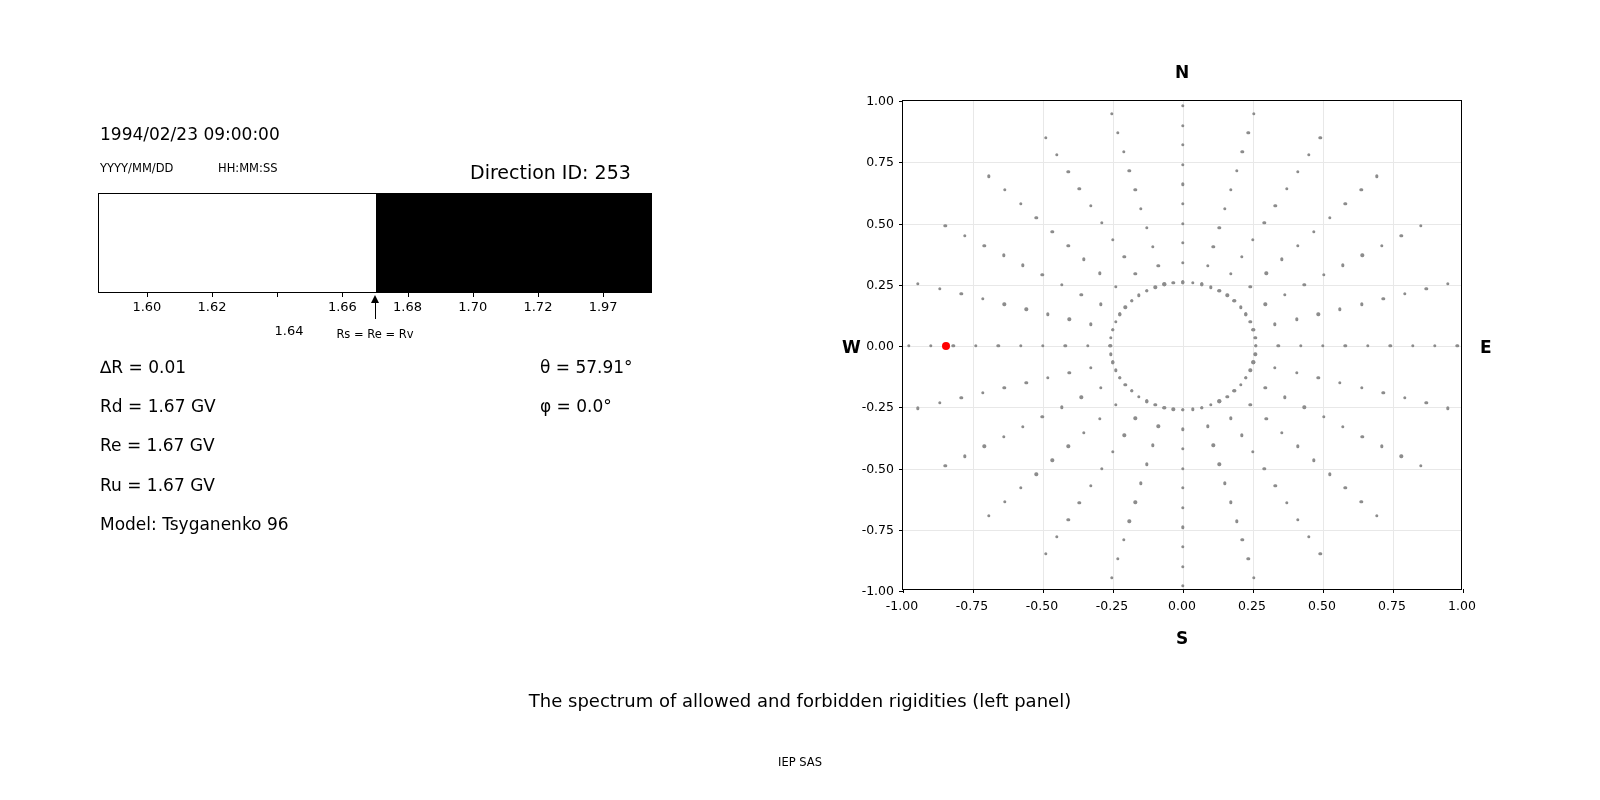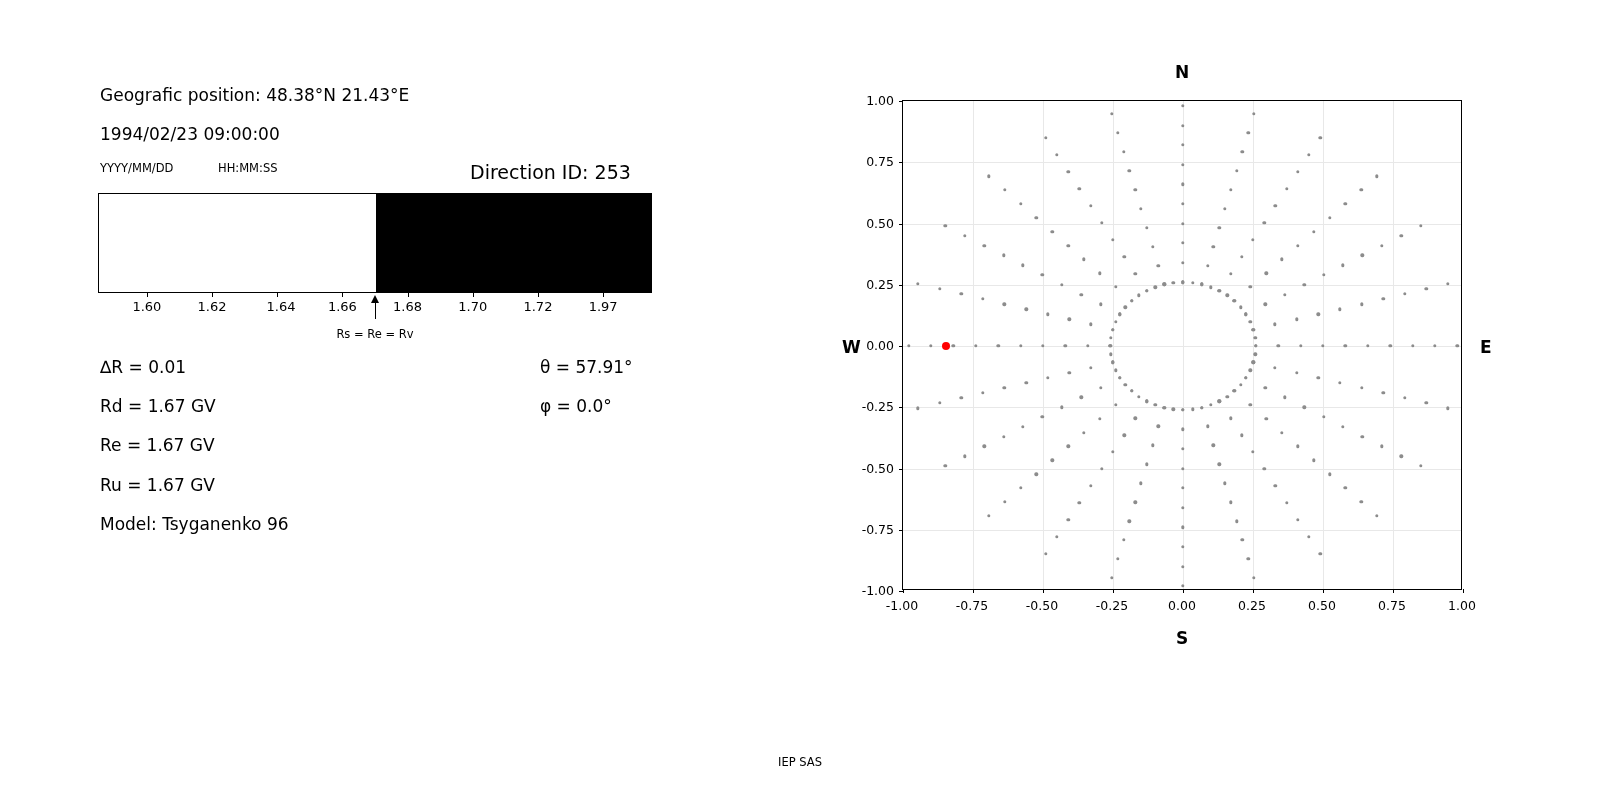--- a/index.html
+++ b/index.html
@@ -227,37 +227,36 @@
     text-align: center;
     font-size: 11.5px;
     color: #000;
   }
 </style>
 </head>
 <body>
 
 <div class="panel" id="left-panel">
 
-  <div class="info-line" id="geo-position">Geografic position: 48.38°N 21.43°E</div>
   <div class="info-line" id="datetime">1994/02/23 09:00:00</div>
   <div class="info-line" id="date-format">YYYY/MM/DD</div>
   <div class="info-line" id="time-format">HH:MM:SS</div>
   <div class="info-line" id="direction-id">Direction ID: 253</div>
 
   <div id="spectrum-bar">
     <div id="spectrum-allowed" style="left: 0px; width: 277px; background: rgb(255, 255, 255);"></div>
     <div id="spectrum-forbidden" style="left: 277px; width: 277px; background: rgb(0, 0, 0);"></div>
   </div>
   <div id="spectrum-axis">
       <div class="sp-tick" style="left: 48.8824px;"></div>
       <div class="sp-tick-label" style="left: 48.8824px;">1.60</div>
       <div class="sp-tick" style="left: 114.059px;"></div>
       <div class="sp-tick-label" style="left: 114.059px;">1.62</div>
       <div class="sp-tick" style="left: 179.235px;"></div>
-      <div class="sp-tick-label" style="left: 183px;">1.64</div>
+      <div class="sp-tick-label" style="left: 191px; margin-top: 24px;">1.64</div>
       <div class="sp-tick" style="left: 244.412px;"></div>
       <div class="sp-tick-label" style="left: 244.412px;">1.66</div>
       <div class="sp-tick" style="left: 309.588px;"></div>
       <div class="sp-tick-label" style="left: 309.588px;">1.68</div>
       <div class="sp-tick" style="left: 374.765px;"></div>
       <div class="sp-tick-label" style="left: 374.765px;">1.70</div>
       <div class="sp-tick" style="left: 439.941px;"></div>
       <div class="sp-tick-label" style="left: 439.941px;">1.72</div>
       <div class="sp-tick" style="left: 505.118px;"></div>
       <div class="sp-tick-label" style="left: 505.118px;">1.97</div>
@@ -620,14 +619,15 @@
     <div class="ax-label-y" style="left: 28px; width: 46px; top: 427.5px;">-0.50</div>
     <div class="ax-label-y" style="left: 28px; width: 46px; top: 366.25px;">-0.25</div>
     <div class="ax-label-y" style="left: 28px; width: 46px; top: 305px;">0.00</div>
     <div class="ax-label-y" style="left: 28px; width: 46px; top: 243.75px;">0.25</div>
     <div class="ax-label-y" style="left: 28px; width: 46px; top: 182.5px;">0.50</div>
     <div class="ax-label-y" style="left: 28px; width: 46px; top: 121.25px;">0.75</div>
     <div class="ax-label-y" style="left: 28px; width: 46px; top: 60px;">1.00</div>
   </div>
 
 <div id="caption">
+  <div class="cap-line">The spectrum of allowed and forbidden rigidities (left panel)</div>
 </div>
 <div id="footer-credit">IEP SAS</div>
 
 </body></html>

